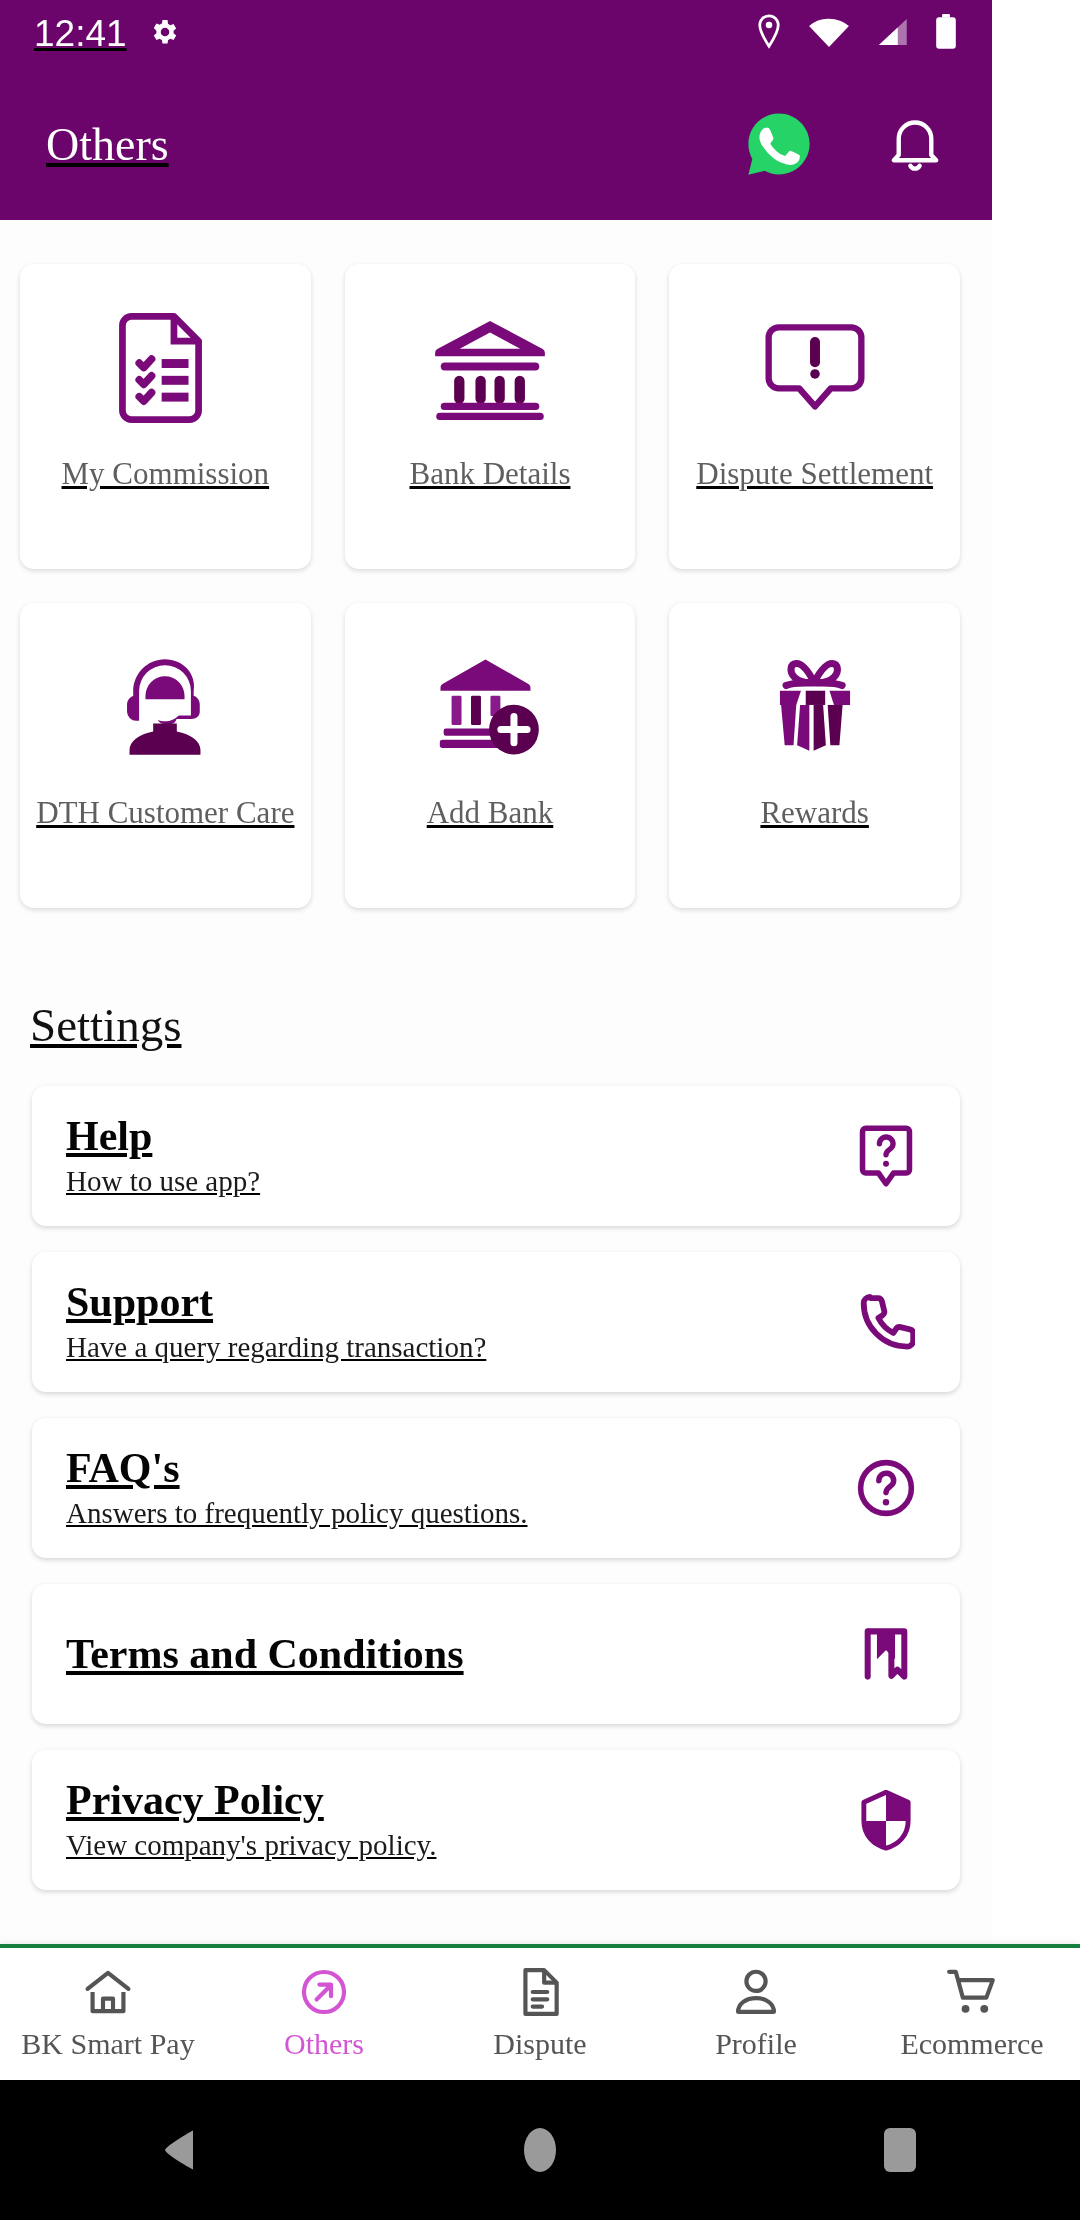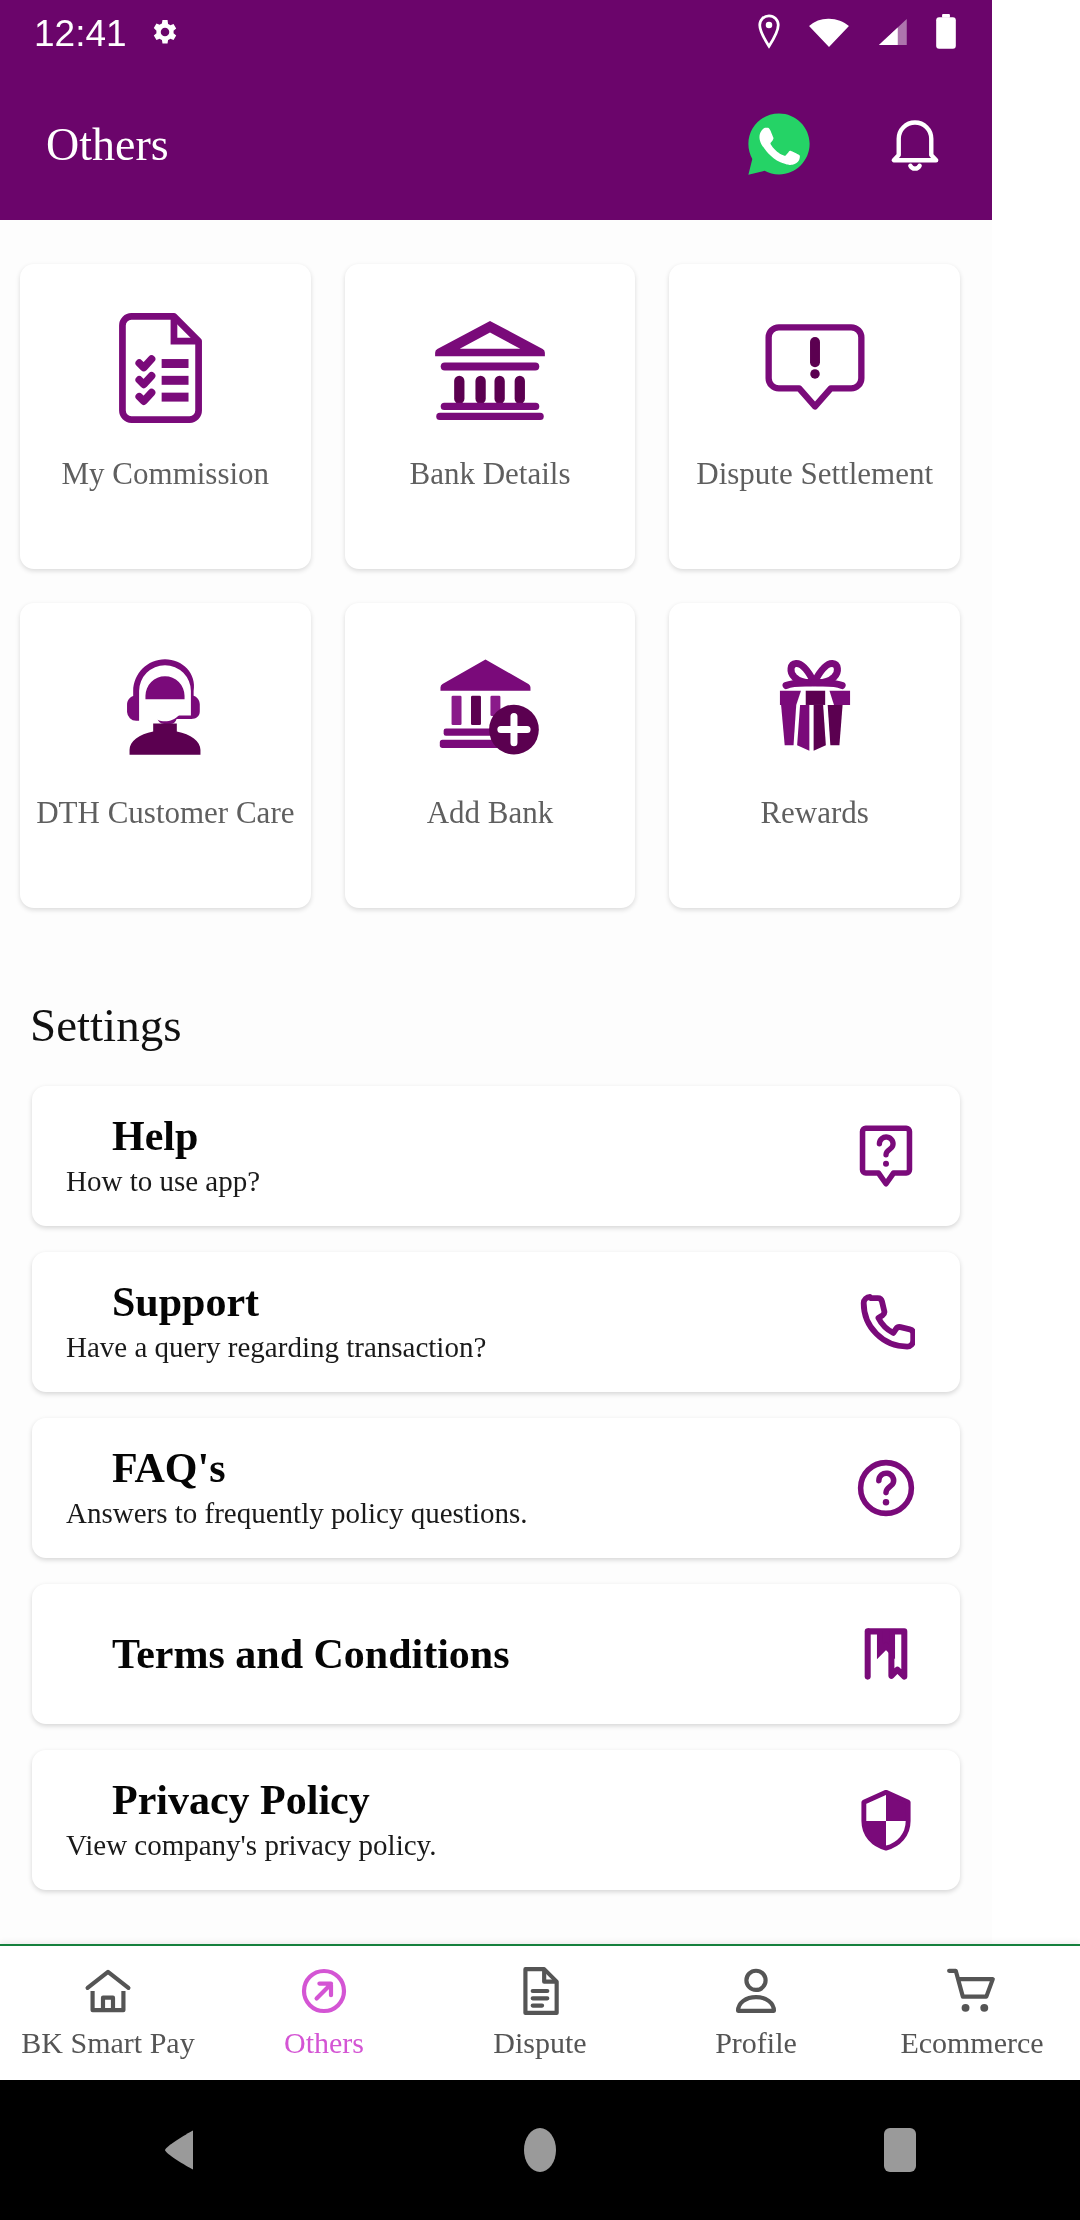--- a/index.html
+++ b/index.html
@@ -2,21 +2,21 @@
 <html><head>
 <meta charset="utf-8">
 <style>
   * { margin:0; padding:0; box-sizing:border-box; }
   html,body { width:1080px; height:2220px; }
   body {
     font-family:"Liberation Serif", serif;
     background:#ffffff;
     overflow:hidden;
   }
-  .screen { position:relative; width:992px; height:2220px; background:#737373; }
+  .screen { position:relative; width:992px; height:2220px; background:#737373;text-decoration:underline; }
 
   
   .statusbar {
     height:68px; background:#6B056B; color:#ffffff;
     display:flex; align-items:center; padding:0 34px;
   }
   .status-left { display:flex; align-items:center; gap:22px; }
   .status-time { font-size:37px; font-family:"Liberation Sans", sans-serif; letter-spacing:0px; }
   .status-right { margin-left:auto; display:flex; align-items:center; gap:24px; }
   .si { display:block; }
@@ -57,29 +57,29 @@
   }
 
   .cards { padding:34px 32px 0 32px; display:flex; flex-direction:column; gap:26px; }
   .card {
     background:#ffffff; border-radius:14px; min-height:140px;
     box-shadow:0 2px 5px rgba(0,0,0,0.16);
     display:flex; align-items:center; padding:0 42px 0 34px;
   }
   .card-texts { display:flex; flex-direction:column; justify-content:center; gap:7px; }
   .card-title { font-size:42px; color:#050505; font-weight:bold; line-height:1.05;
-                font-family:"Liberation Serif", serif;margin-left:46px; }
+                font-family:"Liberation Serif", serif; }
   .card-sub { font-size:29px; color:#1a1a1a; font-family:"Liberation Serif", serif; }
   .card-icon { margin-left:auto; width:64px; height:64px; display:flex;
                align-items:center; justify-content:center; }
 
   
   .bottomnav {
     position:absolute; left:0; bottom:140px; width:1080px; height:136px;
-    background:#ffffff; border-top:2px solid #15803d;
+    background:#ffffff; border-top:4px solid #15803d;
     display:flex; align-items:center;
     box-shadow:0 -2px 6px rgba(0,0,0,0.07);
   }
   .navitem { flex:1; display:flex; flex-direction:column; align-items:center; gap:10px; }
   .navicon { height:50px; display:flex; align-items:center; justify-content:center; }
   .navlabel { font-size:30px; color:#555555; font-family:"Liberation Serif", serif; }
   .navitem.active .navlabel { color:#D455D4; }
 
   
   .sysnav {

